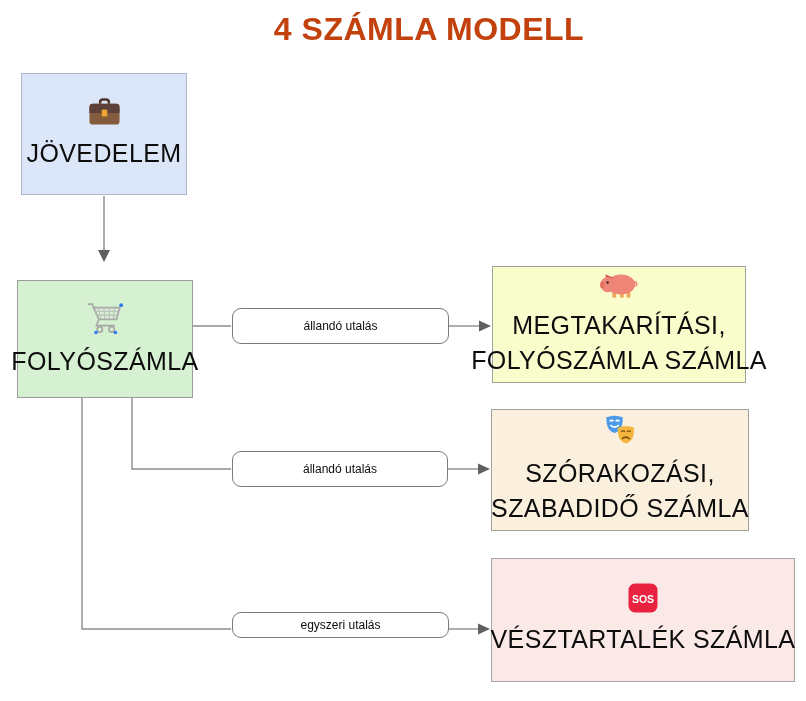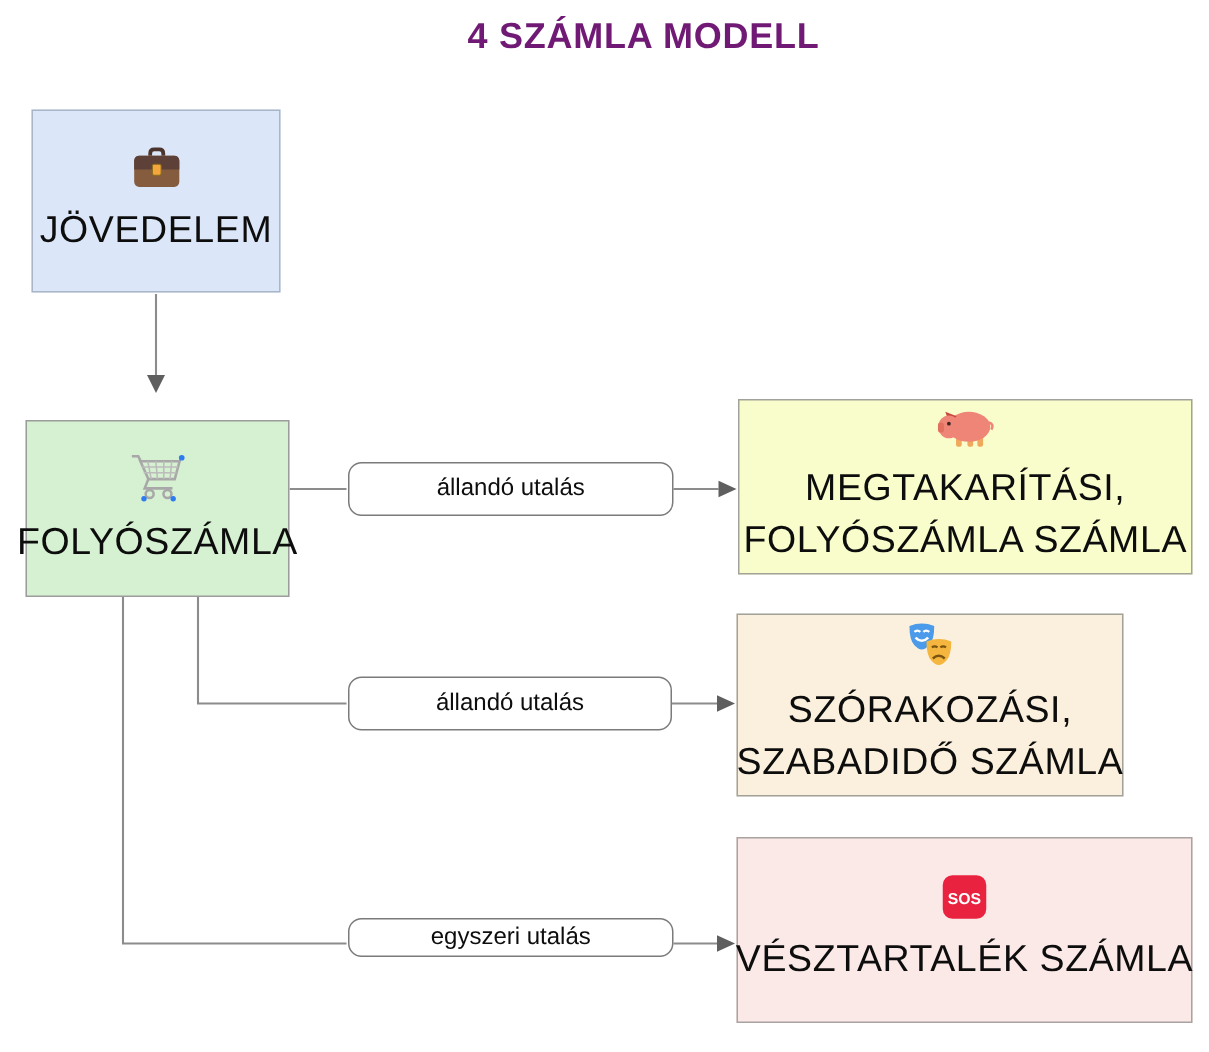--- a/index.html
+++ b/index.html
@@ -2,40 +2,40 @@
 <html><head>
 <meta charset="utf-8">
 <style>
   html,body{margin:0;padding:0;background:#ffffff;}
   .canvas{
     position:relative;width:806px;height:701px;background:#ffffff;
     font-family:"Liberation Sans",sans-serif;overflow:hidden;
   }
   .title{
     position:absolute;top:11px;left:429px;transform:translateX(-50%);
-    margin:0;font-size:24px;font-weight:700;color:#701a75;white-space:nowrap;
+    margin:0;font-size:32px;font-weight:700;color:#c2410c;white-space:nowrap;
     letter-spacing:.5px;
   }
   .connectors{position:absolute;left:0;top:0;}
   .node{
     position:absolute;display:flex;flex-direction:column;align-items:center;
     justify-content:center;gap:9px;border:1.6px solid #9c9c9c;
     box-sizing:border-box;text-align:center;
   }
   .node-label{font-size:25px;color:#0d0d0d;line-height:1.4;letter-spacing:.4px;white-space:nowrap;}
   .node-icon{display:block;line-height:0;}
   .n-income{left:21px;top:73px;width:166px;height:122px;}
   .n-current{left:17px;top:264px;width:176px;height:118px;}
-  .n-savings{left:492px;top:266px;width:303px;height:117px;}
+  .n-savings{left:492px;top:266px;width:254px;height:117px;}
   .n-leisure{left:491px;top:409px;width:258px;height:122px;}
   .n-emergency{left:491px;top:558px;width:304px;height:124px;}
   .pill{
     position:absolute;background:#ffffff;border:1.6px solid #7b7b7b;border-radius:9px;
     display:flex;align-items:center;justify-content:center;
-    font-size:16px;color:#0d0d0d;box-sizing:border-box;white-space:nowrap;
+    font-size:12px;color:#0d0d0d;box-sizing:border-box;white-space:nowrap;
   }
   .pill-1{left:232px;top:308px;width:217px;height:36px;}
   .pill-2{left:232px;top:451px;width:216px;height:36px;}
   .pill-3{left:232px;top:612px;width:217px;height:26px;}
 </style>
 </head>
 <body>
 
 <div class="canvas">
 

